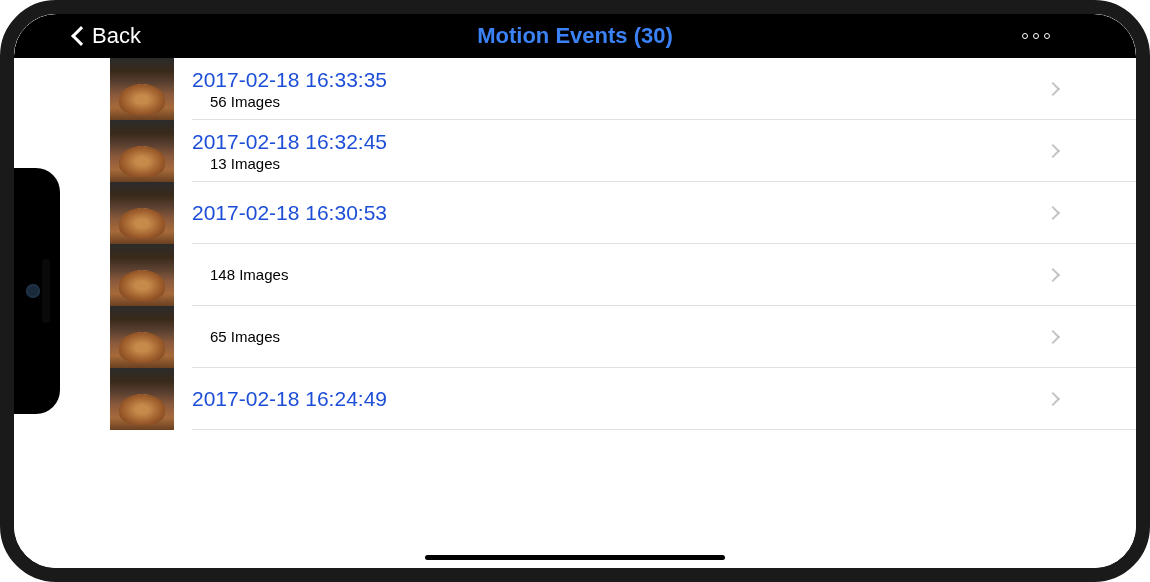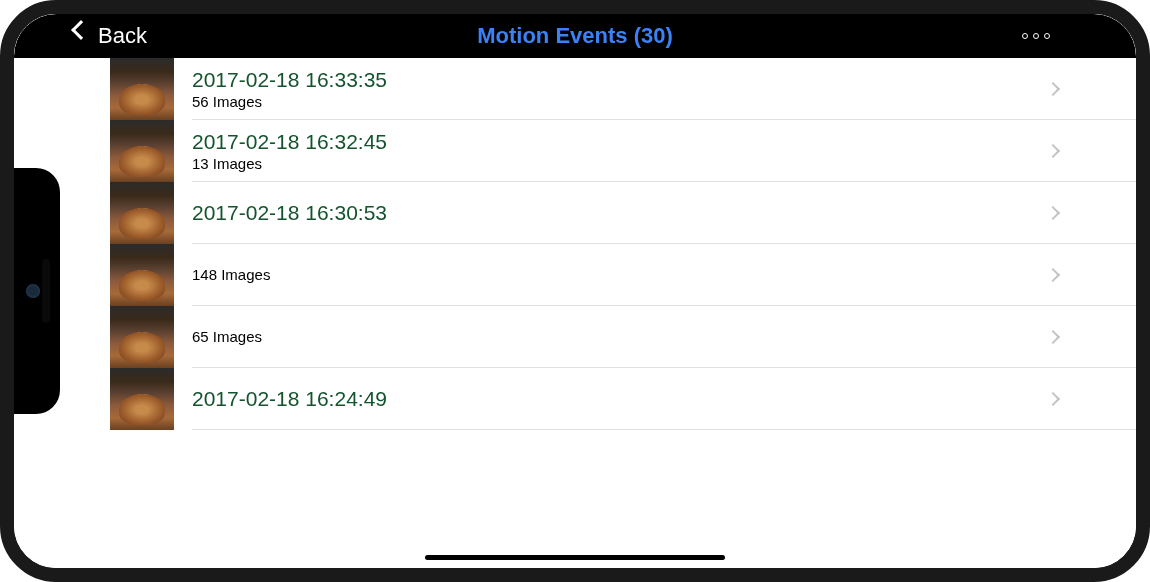--- a/index.html
+++ b/index.html
@@ -77,21 +77,22 @@
       display: flex;
       align-items: center;
       justify-content: center;
       position: relative;
       z-index: 10;
     }
     .back-btn {
       position: absolute;
       left: 60px;
       display: flex;
-      gap: 8px;
+      align-items: center;
+      gap: 2px;
       font-size: 22px;
       font-weight: 400;
       color: #fff;
       cursor: pointer;
     }
     .back-chevron {
       display: inline-block;
       width: 14px;
       height: 14px;
       border-left: 3px solid #fff;
@@ -173,27 +174,28 @@
     }
     .row-text {
       flex: 1;
       padding-left: 18px;
       display: flex;
       flex-direction: column;
       justify-content: center;
     }
     .row-title {
       font-size: 21px;
-      color: #14532d;
+      color: #1d4ed8;
       line-height: 1.2;
     }
     .row-sub {
       font-size: 15px;
       color: #000;
       line-height: 1.2;
+      margin-left: 18px;
     }
     .chev {
       width: 10px;
       height: 10px;
       border-right: 2.5px solid #c3c3c6;
       border-top: 2.5px solid #c3c3c6;
       transform: rotate(45deg);
       margin-right: 78px;
       flex-shrink: 0;
     }

